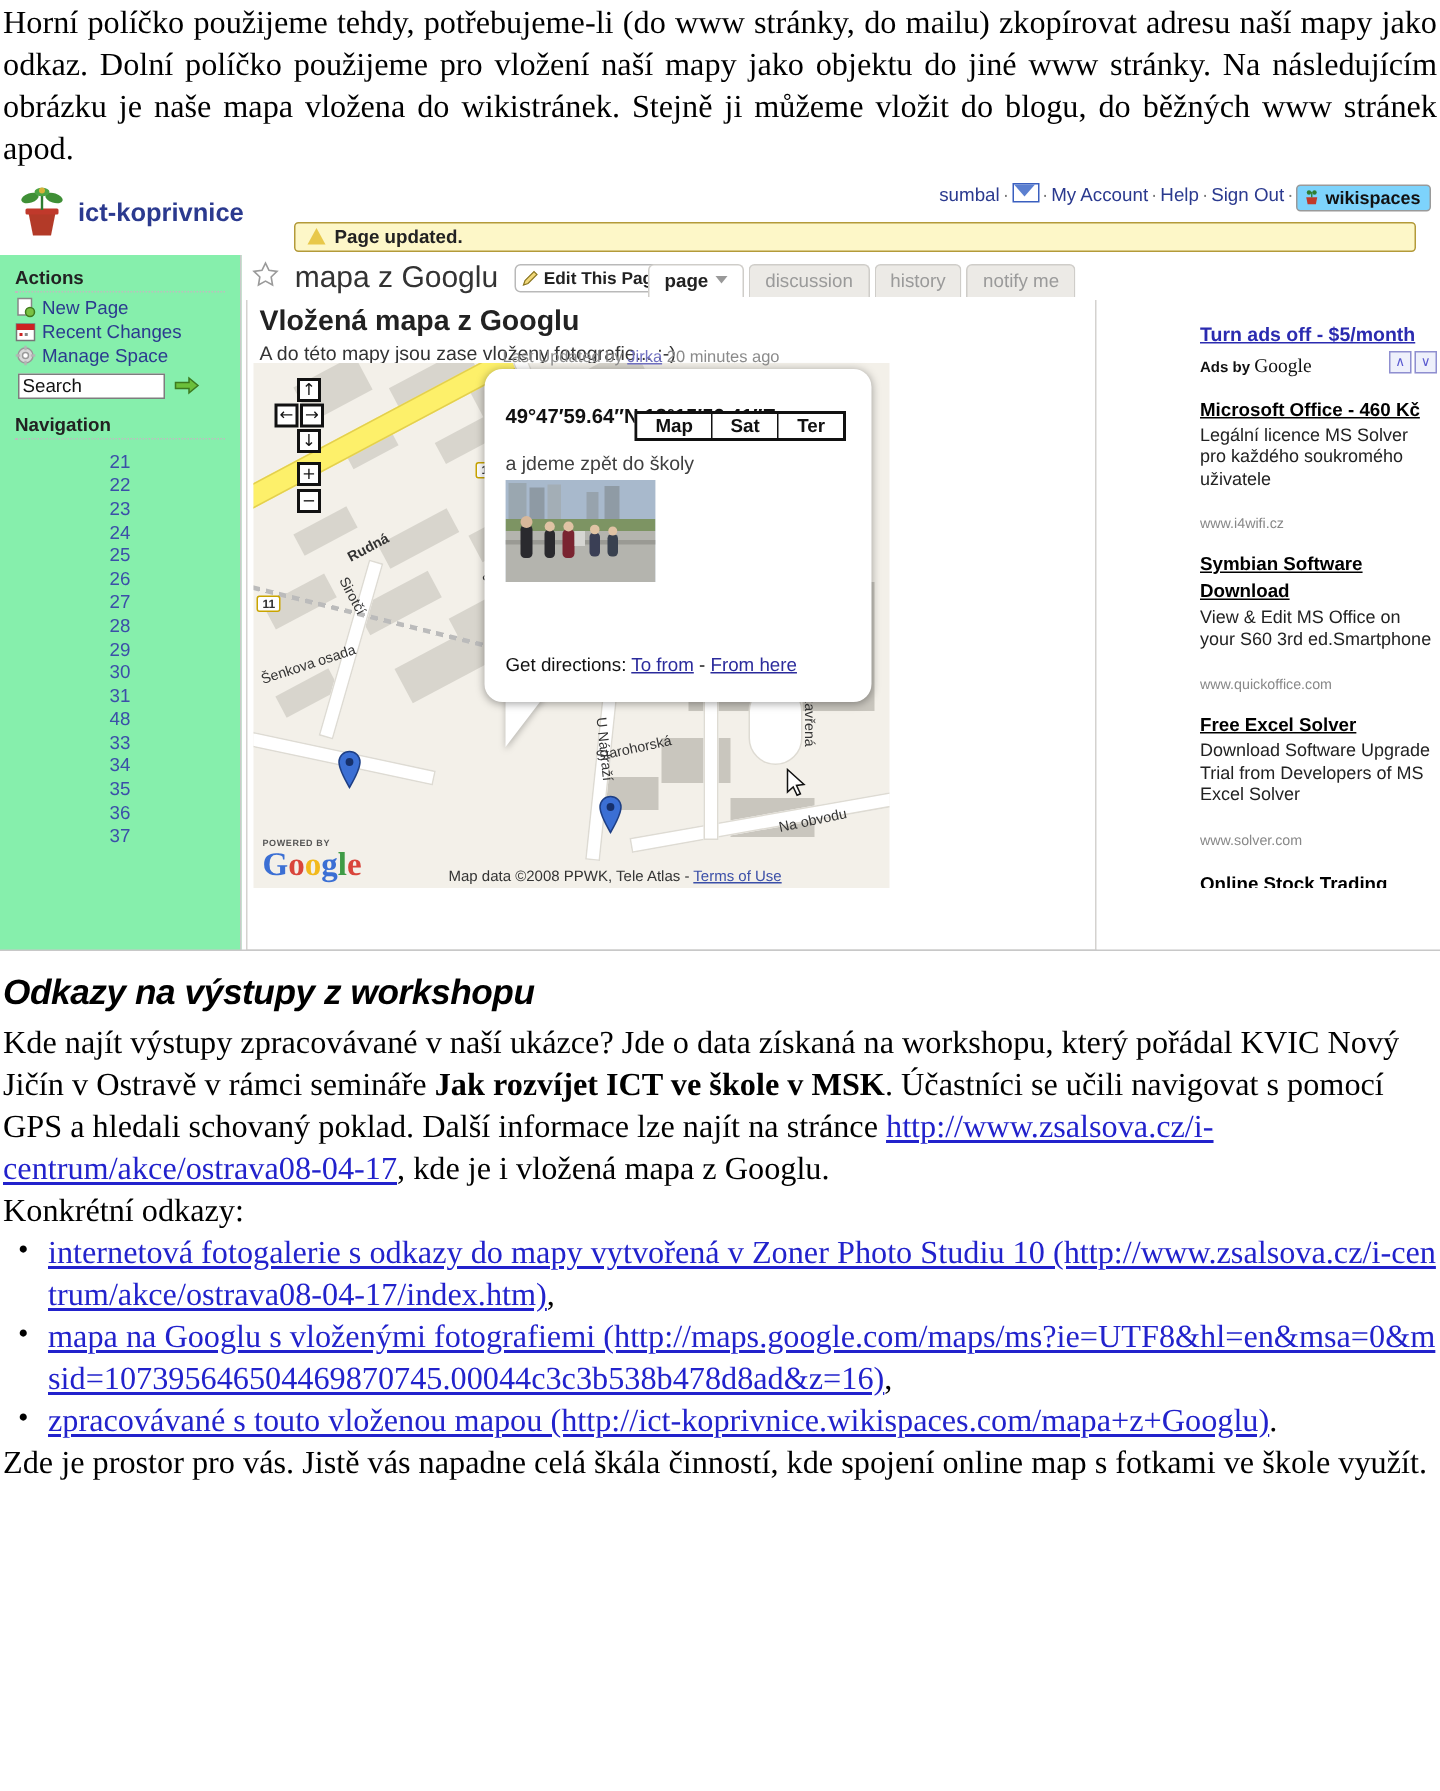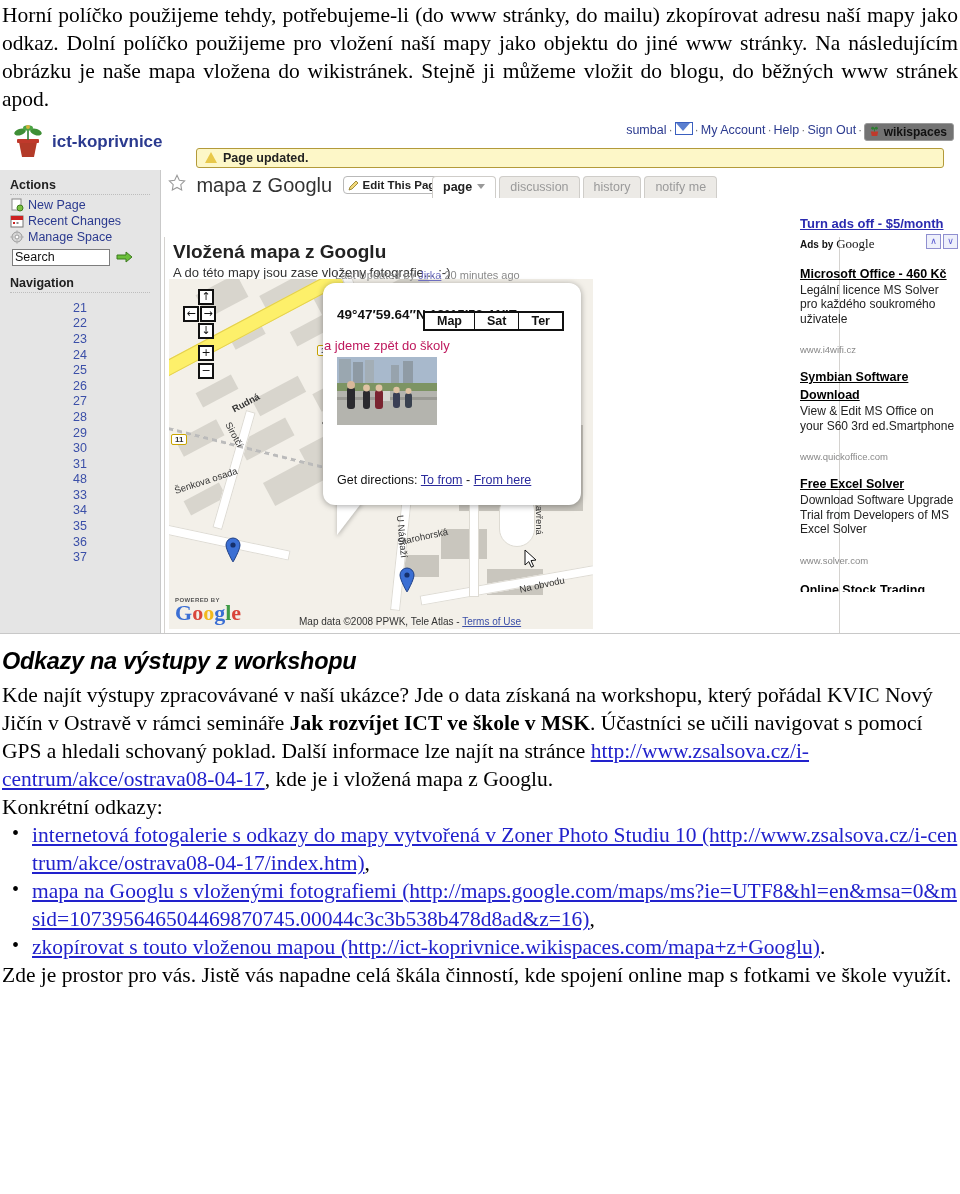--- a/index.html
+++ b/index.html
@@ -42,21 +42,21 @@
     border:1px solid #3a5fbf;background:#fff;vertical-align:-1px;
     position:relative;
   }
   .mail-ico:before{
     content:"";position:absolute;left:0;top:0;width:0;height:0;
     border-left:7px solid transparent;border-right:7px solid transparent;
     border-top:8px solid #5b7fd0;
   }
   .ws-badge{
     display:inline-block;border:1px solid #9a9a9a;border-radius:3px;
-    background:#737373;padding:1px 6px 1px 4px;font-weight:bold;color:#111;
+    background:#7dd3fc;padding:1px 6px 1px 4px;font-weight:bold;color:#111;
     font-size:12px;vertical-align:-2px;
   }
 
   
   .wikilogo{position:absolute;left:8px;top:6px;width:40px;height:34px;}
   .wikiname{
     position:absolute;left:52px;top:14px;
     font-size:17px;font-weight:bold;color:#2b3a8f;
   }
 
@@ -70,21 +70,21 @@
   }
   .warn-tri{
     width:0;height:0;border-left:6px solid transparent;
     border-right:6px solid transparent;border-bottom:11px solid #e8c84a;
     position:relative;
   }
 
   
   .leftcol{
     position:absolute;left:0;top:52px;width:160px;height:566px;
-    background:#e5e5e5;border-right:1px solid #c9c9c9;
+    background:#86efac;border-right:1px solid #c9c9c9;
   }
   .sec-title{
     font-size:12.5px;font-weight:bold;color:#222;
     margin:8px 0 2px 10px;padding-bottom:2px;
     border-bottom:1px dotted #bdbdbd;width:140px;
   }
   .act-item{
     font-size:12.5px;color:#2b3a8f;margin-left:28px;line-height:16px;
     position:relative;white-space:nowrap;
   }
@@ -127,22 +127,22 @@
   }
   .tab.active{background:#fff;color:#222;font-weight:bold;border-color:#cfcdc9;}
   .caret{
     display:inline-block;width:0;height:0;margin-left:5px;
     border-left:4px solid transparent;border-right:4px solid transparent;
     border-top:5px solid #999;vertical-align:2px;
   }
 
   
   .content{
-    position:absolute;left:164px;top:82px;width:676px;height:434px;
-    background:#fff;border:1px solid #d4d2cf;border-top:none;box-sizing:border-box;margin-top:37px;
+    position:absolute;left:164px;top:82px;width:567px;height:434px;
+    background:#fff;border:1px solid #d4d2cf;border-top:none;box-sizing:border-box;
   }
   .c-h1{font-size:19px;font-weight:bold;color:#222;margin:4px 0 0 8px;}
   .c-sub{font-size:13px;color:#333;margin:2px 0 0 8px;}
 
   
   .map{
     position:absolute;left:4px;top:42px;width:424px;height:350px;
     overflow:hidden;background:#f3f0e9;
   }
   .mapcanvas{position:absolute;inset:0;}
@@ -190,21 +190,21 @@
   }
   .bub-updated{
     position:absolute;left:12px;top:-14px;font-size:11px;color:#8a8a8a;
     white-space:nowrap;
   }
   .bub-updated a{color:#6f6fbf;}
   .coords{
     position:absolute;left:14px;top:24px;font-size:13.5px;font-weight:bold;color:#111;
     white-space:nowrap;
   }
-  .bub-cap{position:absolute;left:1px;top:55px;font-size:13px;color:#be185d;}
+  .bub-cap{position:absolute;left:14px;top:55px;font-size:13px;color:#404040;}
   .bub-photo{
     position:absolute;left:14px;top:74px;width:100px;height:68px;
     overflow:hidden;border:0;
   }
   .getdir{
     position:absolute;left:14px;top:190px;font-size:12.5px;color:#111;
     white-space:nowrap;
   }
   .getdir a{color:#2b2b9c;}
   .bub-tail{
@@ -564,17 +564,17 @@
 
   <h2 class="head">Odkazy na výstupy z workshopu</h2>
 
   <p><span>Kde najít výstupy zpracovávané v naší ukázce? Jde o data získaná na workshopu, který pořádal KVIC Nový Jičín v Ostravě v rámci semináře </span><b>Jak rozvíjet ICT ve škole v MSK</b><span>. Účastníci se učili navigovat s pomocí GPS a hledali schovaný poklad. Další informace lze najít na stránce </span><a class="link" href="#">http://www.zsalsova.cz/i-centrum/akce/ostrava08-04-17</a><span>, kde je i vložená mapa z Googlu.</span></p>
 
   <p>Konkrétní odkazy:</p>
 
   <ul class="bul">
     <li><a class="link brk" href="#">internetová fotogalerie s odkazy do mapy vytvořená v Zoner Photo Studiu 10 (http://www.zsalsova.cz/i-centrum/akce/ostrava08-04-17/index.htm)</a><span>,</span></li>
     <li><a class="link brk" href="#">mapa na Googlu s vloženými fotografiemi (http://maps.google.com/maps/ms?ie=UTF8&amp;hl=en&amp;msa=0&amp;msid=107395646504469870745.00044c3c3b538b478d8ad&amp;z=16)</a><span>,</span></li>
-    <li><a class="link brk" href="#">zkopírovat s touto vloženou mapou (http://ict-koprivnice.wikispaces.com/mapa+z+Googlu)</a><span>.</span></li>
+    <li><a class="link brk" href="#">zpracovávané s touto vloženou mapou (http://ict-koprivnice.wikispaces.com/mapa+z+Googlu)</a><span>.</span></li>
   </ul>
 
   <p>Zde je prostor pro vás. Jistě vás napadne celá škála činností, kde spojení online map s fotkami ve škole využít.</p>
 </div>
 
 </body></html>

